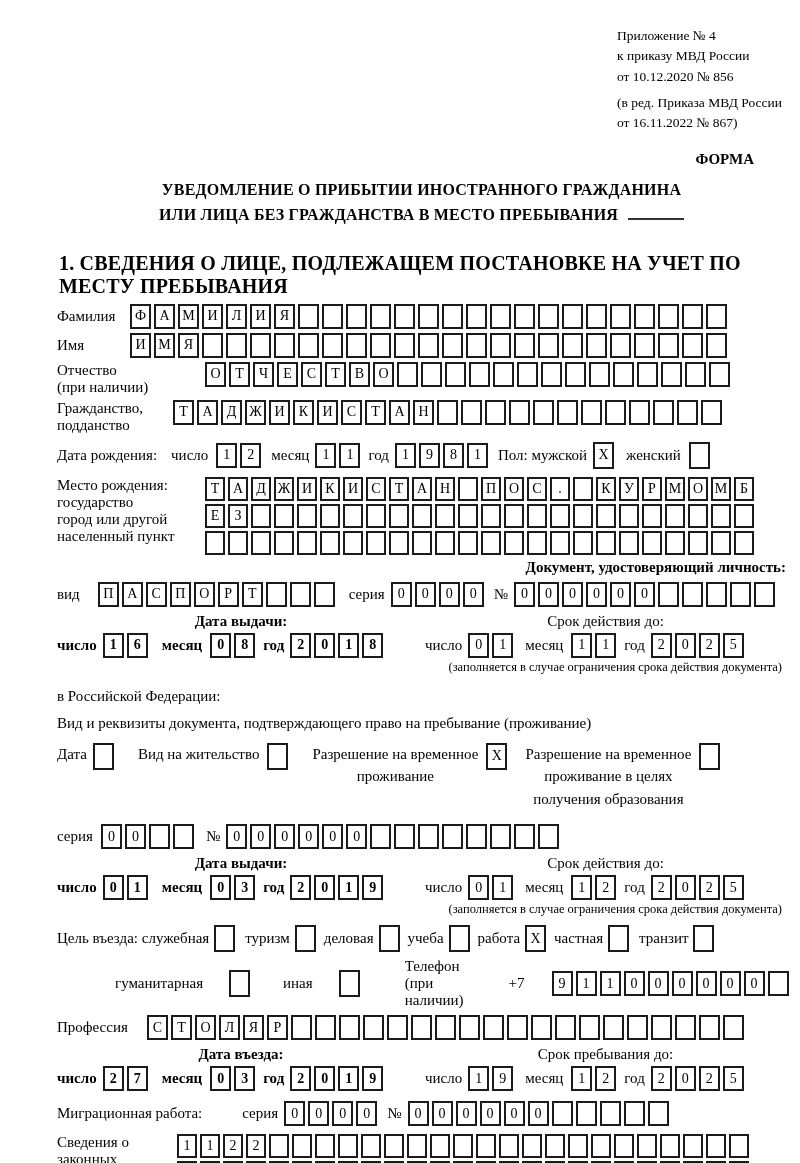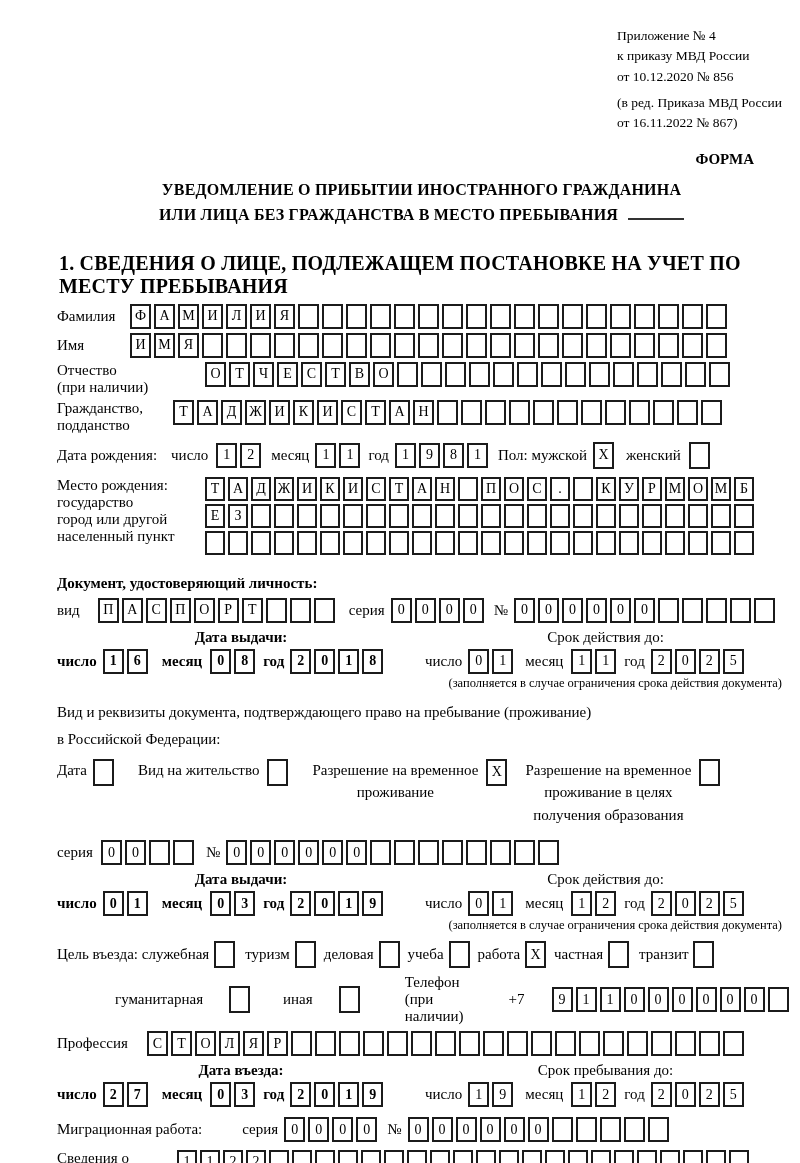--- a/index.html
+++ b/index.html
@@ -40,21 +40,21 @@
   .stack { display:flex; flex-direction:column; gap:3px; }
 
   .w73  { width:73px; }
   .w116 { width:116px; }
   .w148 { width:148px; }
   .w86  { width:86px; }
   .ml8  { margin-left:8px; }  .ml10 { margin-left:10px; } .ml12 { margin-left:12px; }
   .ml14 { margin-left:14px; } .ml18 { margin-left:18px; } .ml24 { margin-left:24px; }
   .mr6  { margin-right:6px; } .mr8  { margin-right:8px; }
 
-  .center-bold { text-align:left; font-weight:bold; margin:20px 0 6px; }
+  .center-bold { text-align:right; font-weight:bold; margin:4px 0 6px; }
 
   
   .date-pair { display:flex; margin-top:6px; }
   .dp-left { width:368px; flex:none;font-weight:bold; }
   .dp-right { flex:1; }
   .dp-head { text-align:center; margin-bottom:3px; }
   .dp-line { display:flex; align-items:center; }
   .note-right { text-align:right; font-size:12.5px; margin:2px 4px 8px 0; }
 
   .para { line-height:1.8; margin-top:4px; }
@@ -416,22 +416,22 @@
             <span class="cell">0</span>
             <span class="cell">2</span>
             <span class="cell">5</span>
           </span>
       </div>
     </div>
   </div>
   <div class="note-right">(заполняется в случае ограничения срока действия документа)</div>
 
   <div class="para">
+    <div>в Российской Федерации:</div>
     <div>Вид и реквизиты документа, подтверждающего право на пребывание (проживание)</div>
-    <div>в Российской Федерации:</div>
   </div>
 
   <div class="visa-row">
     <div class="visa-item">
       <span class="vi-text left mr6">Дата</span>
       <span class="cg cb-wrap">
           <span class="cell"></span>
         </span>
     </div>
     <div class="visa-item ml24">

